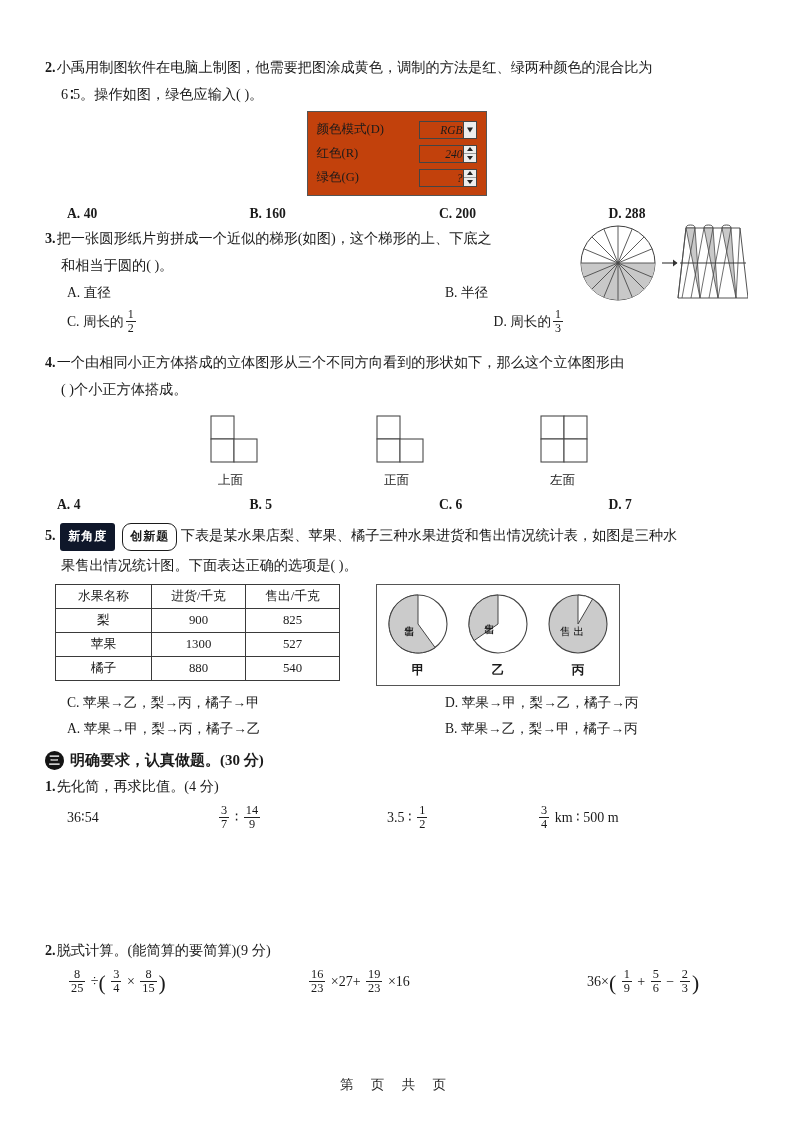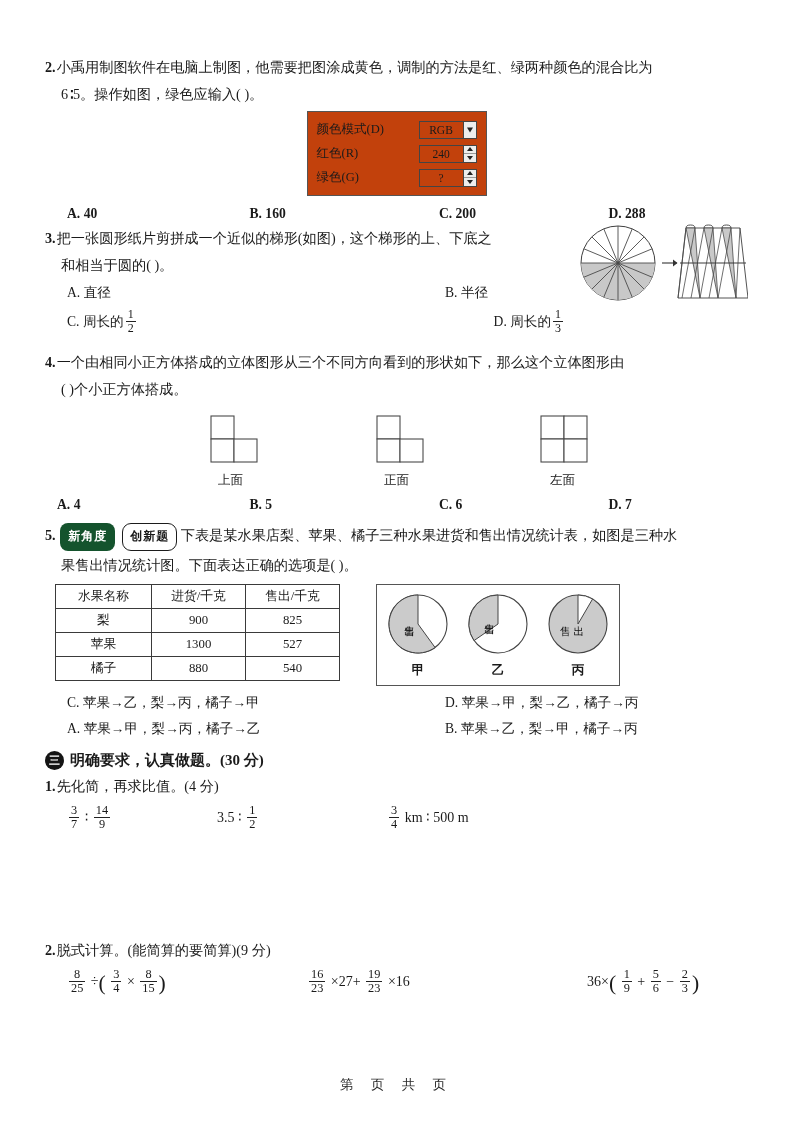--- a/index.html
+++ b/index.html
@@ -32,37 +32,37 @@
   .fr{display:inline-block;vertical-align:-0.52em;text-align:center;line-height:1.08;margin:0 2px;font-size:0.88em;}
   .fr .n{display:block;padding:0 2px;}
   .fr .d{display:block;border-top:1px solid #222;padding:0 2px;}
   
   .dlgwrap{ display:flex; justify-content:center; margin:4px 0 6px 0;}
   .dlg{ border:1px solid #555; padding:7px 9px; width:160px; background:#c2410c;}
   .dlgrow{ display:flex; align-items:center; height:21px; margin-bottom:3px;}
   .dlgrow:last-child{margin-bottom:0;}
   .dlglab{ font-size:12.5px; flex:1;}
   .dlgbox{ border:1px solid #444; height:16px; display:flex; align-items:stretch; width:56px;}
-  .dlgval{ flex:1; font-size:11.5px; text-align:center; line-height:16px;}
+  .dlgval{ flex:1; font-size:11.5px; text-align:right; line-height:16px;font-style:italic;}
   .dlgbtn{ width:12px; border-left:1px solid #444; position:relative; background:#ededed;}
   .caret{ position:absolute; left:50%; top:50%; transform:translate(-50%,-50%);
           width:0;height:0;border-left:3.5px solid transparent;border-right:3.5px solid transparent;border-top:5px solid #222;}
   .spin{ width:12px; border-left:1px solid #444; background:#ededed; display:flex; flex-direction:column;}
   .spin i{ flex:1; position:relative;}
   .spin i:first-child{ border-bottom:1px solid #999;}
   .up,.dn{ position:absolute;left:50%;top:50%;transform:translate(-50%,-50%);width:0;height:0;
            border-left:3px solid transparent;border-right:3px solid transparent;}
   .up{ border-bottom:4px solid #222;}
   .dn{ border-top:4px solid #222;}
   
   .cubes{ display:flex; justify-content:center; gap:110px; margin:8px 0 4px 0;}
   .cube{ text-align:center;}
   .cube .lbl{ font-size:12.5px; margin-top:2px;}
   
-  .badge-dark{ display:inline-block;background:#14532d;color:#fff;border-radius:8px;
+  .badge-dark{ display:inline-block;background:#0f172a;color:#fff;border-radius:3px;
                padding:1px 8px 2px 8px;font-size:12px;font-weight:bold;letter-spacing:1px;}
   .badge-out{ display:inline-block;border:1.4px solid #1c1c1c;border-radius:9px;
               padding:0px 7px 1px 7px;font-size:12px;font-weight:bold;letter-spacing:1px;margin-left:7px;}
   .sec-head{ font-size:15px;font-weight:bold;margin:9px 0 4px 0;display:flex;align-items:center;}
   .sec-circ{ display:inline-block;width:19px;height:19px;border-radius:50%;background:#141414;color:#fff;
              font-size:11px;line-height:19px;text-align:center;margin-right:6px;font-weight:bold;}
   
   .q5row{ display:flex; align-items:flex-start; margin:6px 0 4px 0; padding-left:10px;}
   table.ft{ border-collapse:collapse; font-size:12.8px;}
   table.ft td,table.ft th{ border:1px solid #3a3a3a; text-align:center; padding:3px 0; font-weight:normal;}
@@ -344,20 +344,21 @@
   <div class="sec-head">
     <span class="sec-circ">三</span>
     <span>明确要求，认真做题。(30 分)</span>
   </div>
 
   <p class="q">
     <span class="num">1.</span><span>先化简，再求比值。(4 分)</span>
   </p>
 
   <div class="exprow gap1">
+    <div>36∶54</div>
     <div>
       <span class="fr"><span class="n">3</span><span class="d">7</span></span>
       <span>∶</span>
       <span class="fr"><span class="n">14</span><span class="d">9</span></span>
     </div>
     <div>
       <span>3.5 ∶</span>
       <span class="fr"><span class="n">1</span><span class="d">2</span></span>
     </div>
     <div>

